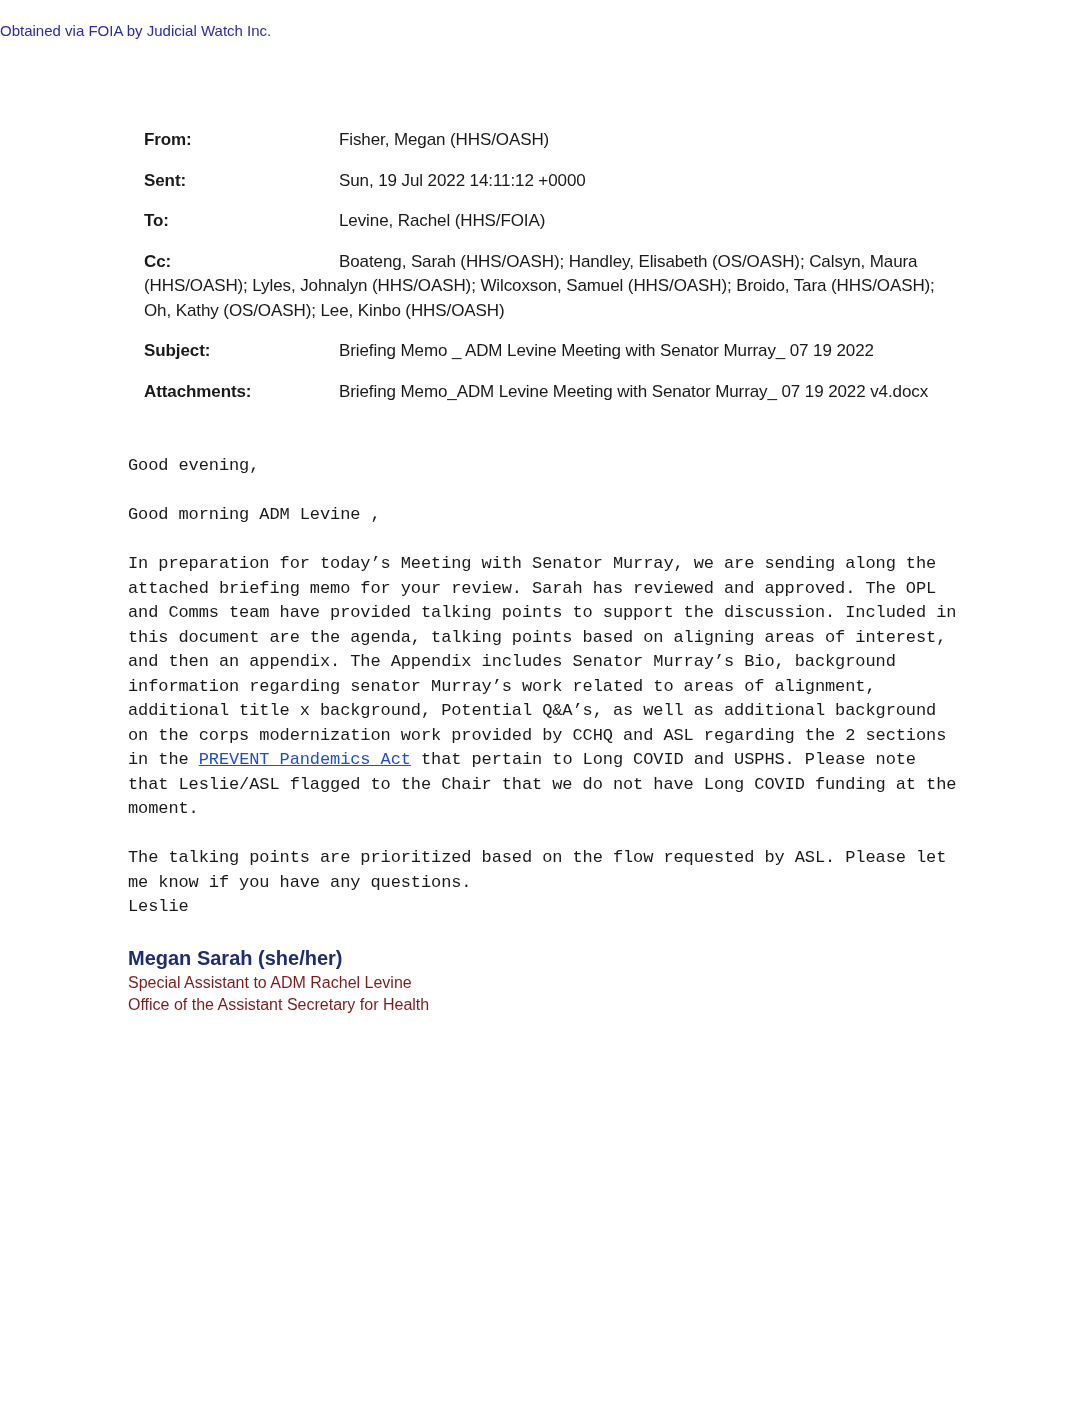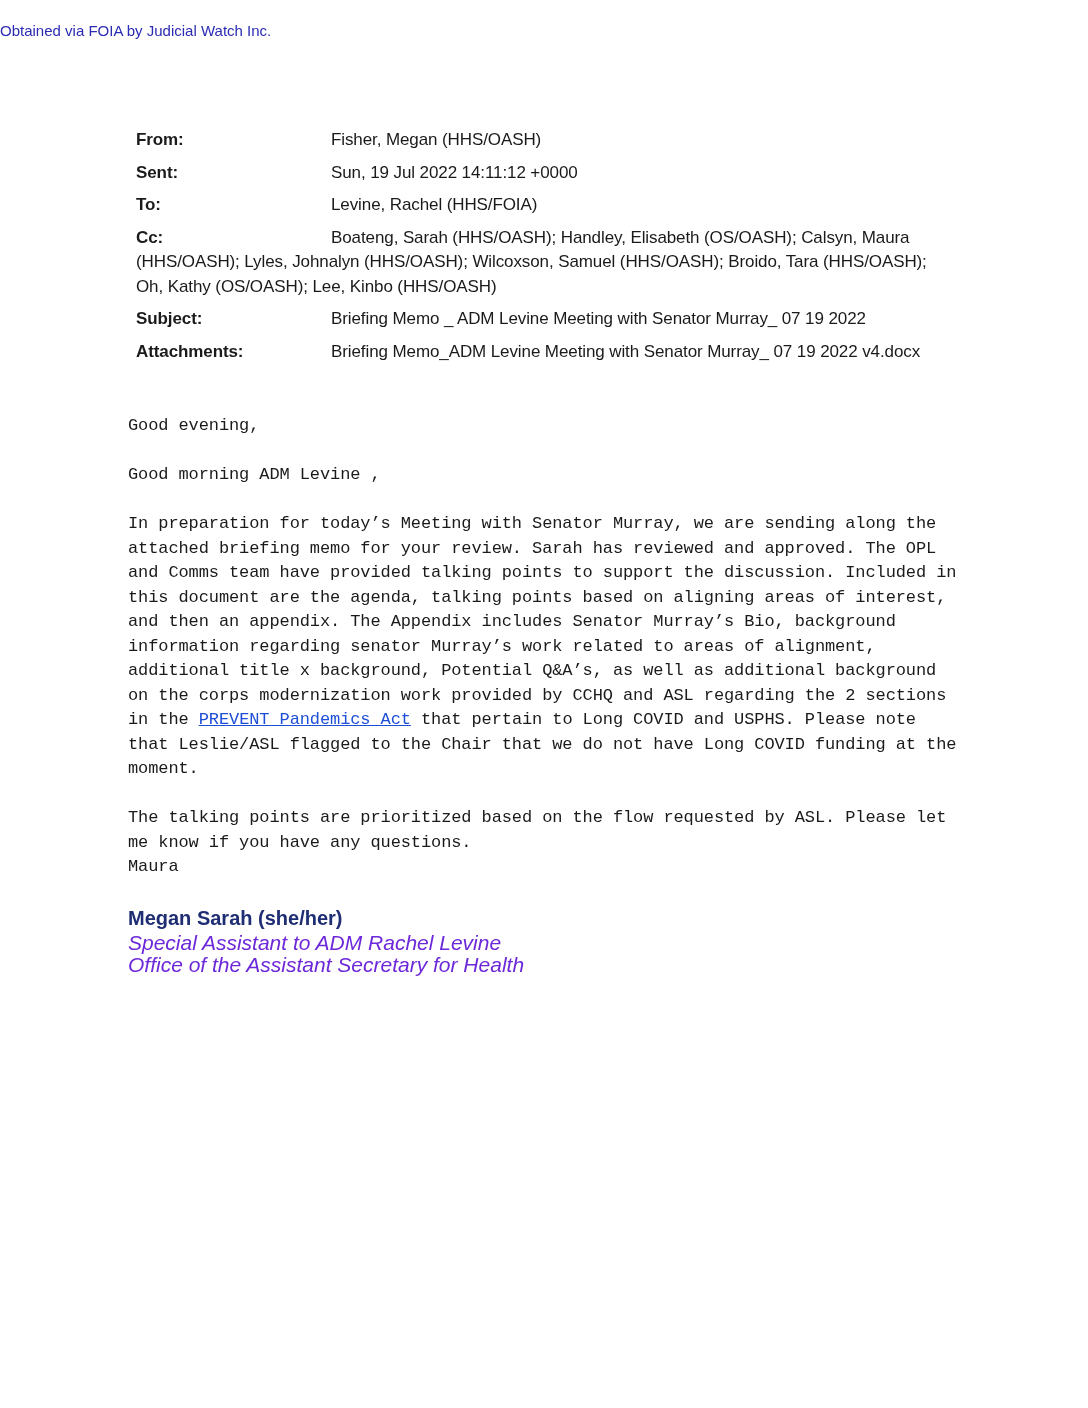--- a/index.html
+++ b/index.html
@@ -28,21 +28,21 @@
     line-height: 22px;
     color: #2b2bb3;
   }
   .headers {
     margin-top: 108px;
     font-size: 17px;
     line-height: 24.5px;
     letter-spacing: -0.1px;
   }
   .header-row {
-    margin: 8px;
+    margin: 16px;
   }
   .header-label {
     display: inline-block;
     width: 195px;
     font-weight: bold;
     vertical-align: top;
   }
   .body-text {
     font-size: 17px;
     line-height: 24.5px;
@@ -68,25 +68,24 @@
     margin-top: 25px;
   }
   .sig-name {
     font-size: 20px;
     font-weight: bold;
     line-height: 27px;
     color: #1f2d73;
     margin: 0;
   }
   .sig-line {
-    font-size: 21px;
+    font-size: 16px;
     line-height: 22px;
-    color: #6d28d9;
+    color: #7f1d1d;
     margin: 0;
-    font-style: italic;
   }
 </style>
 </head>
 <body>
 
 <div class="page">
 
   <div class="watermark">Obtained via FOIA by Judicial Watch Inc.</div>
 
   <div class="headers">
@@ -108,21 +107,21 @@
     <div class="header-row">
       <span class="header-label">Attachments:</span><span>Briefing Memo_ADM Levine Meeting with Senator Murray_ 07 19 2022 v4.docx</span>
     </div>
   </div>
 
   <div class="body-text">
     <p class="first-para">Good evening,</p>
     <p>Good morning ADM Levine ,</p>
     <p><span>In preparation for today’s Meeting with Senator Murray, we are sending along the attached briefing memo for your review. Sarah has reviewed and approved. The OPL and Comms team have provided talking points to support the discussion. Included in this document are the agenda, talking points based on aligning areas of interest, and then an appendix. The Appendix includes Senator Murray’s Bio, background information regarding senator Murray’s work related to areas of alignment, additional title x background, Potential Q&amp;A’s, as well as additional background on the corps modernization work provided by CCHQ and ASL regarding the 2 sections in the </span><a class="doclink">PREVENT Pandemics Act</a><span> that pertain to Long COVID and USPHS. Please note that Leslie/ASL flagged to the Chair that we do not have Long COVID funding at the moment.</span></p>
     <p>The talking points are prioritized based on the flow requested by ASL. Please let me know if you have any questions.</p>
-    <p class="no-gap">Maura</p>
+    <p class="no-gap">Leslie</p>
   </div>
 
   <div class="signature">
     <p class="sig-name">Megan Sarah (she/her)</p>
     <p class="sig-line">Special Assistant to ADM Rachel Levine</p>
     <p class="sig-line">Office of the Assistant Secretary for Health</p>
   </div>
 
 </div>
 

